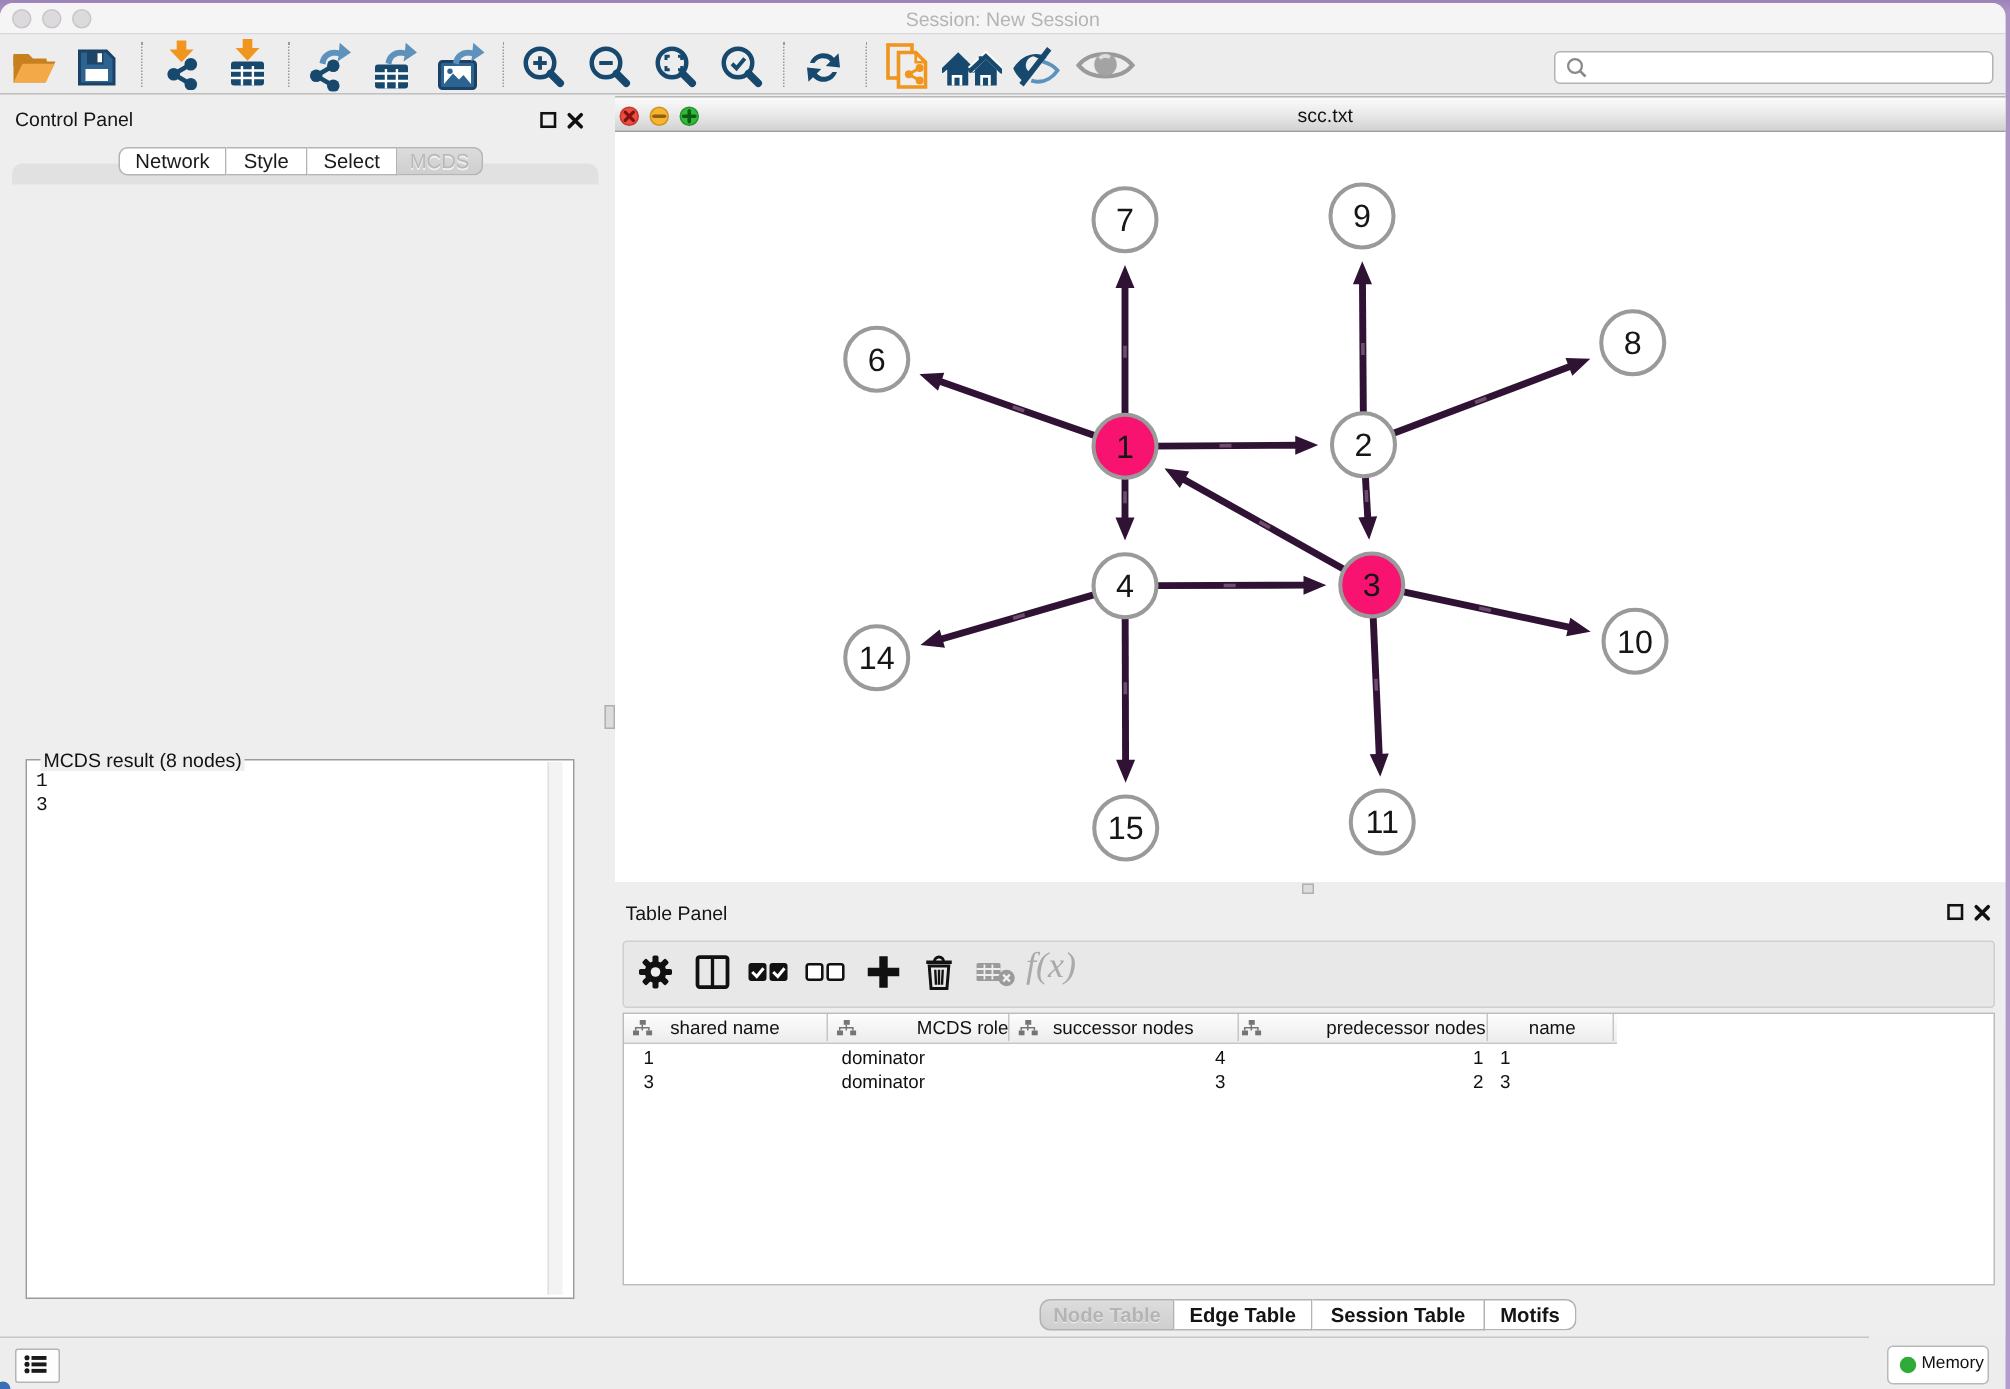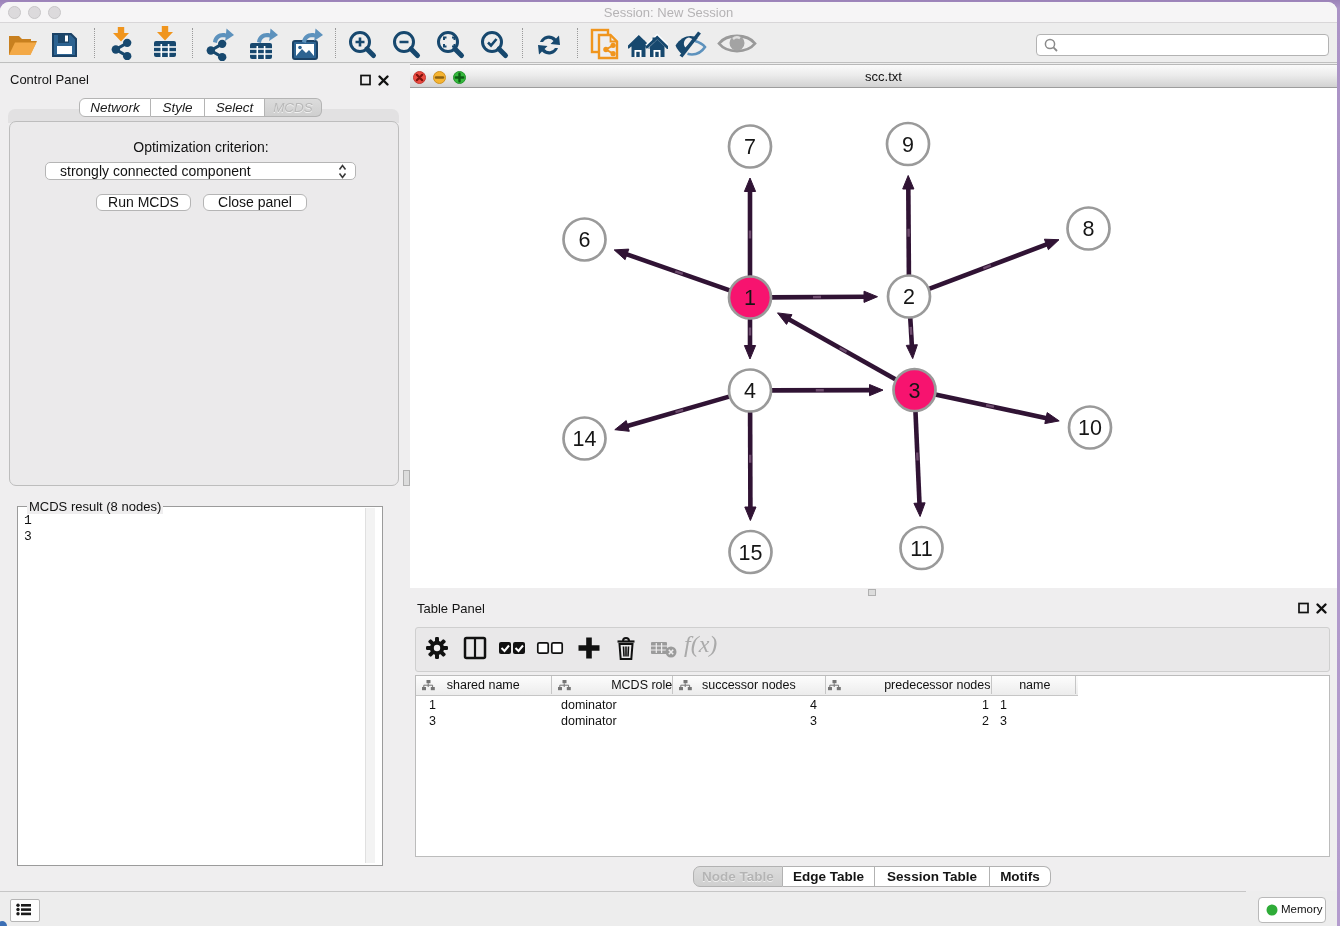--- a/index.html
+++ b/index.html
@@ -10,21 +10,21 @@
 #wtitle{position:absolute;top:3px;left:0;width:100%;text-align:center;font-size:13px;color:#b5b3b5;}
 #toolbar{position:absolute;left:0;top:21px;width:100%;height:39px;background:#ededed;border-bottom:1px solid #bfbfbf;}
 .sep{position:absolute;top:5px;height:30px;width:0;border-left:1px dotted #9a9a9a;}
 .ticon{position:absolute;top:0;}
 #searchbox{position:absolute;left:1036px;top:11px;width:291px;height:20px;background:#fff;border:1px solid #b3b3b3;border-radius:4px;}
 
 #cpanel{position:absolute;left:0;top:62px;width:403px;height:827px;background:#efeeef;}
 #cphead{position:absolute;left:10px;top:8px;font-size:13px;color:#141414;}
 .phbtn{position:absolute;top:9px;}
 #cptabs{position:absolute;left:79px;top:34px;height:20px;}
-.tab{position:absolute;top:0;height:19px;box-sizing:border-box;border:1px solid #b4b4b4;background:#fff;font-size:13.5px;color:#1a1a1a;text-align:center;line-height:18px;font-style:italic;}
+.tab{position:absolute;top:0;height:19px;box-sizing:border-box;border:1px solid #b4b4b4;background:#fff;font-size:13.5px;color:#1a1a1a;text-align:center;line-height:18px;}
 .tabsel{background:linear-gradient(#dcdcdc,#cfcfcf);color:#b9b9b9;text-shadow:0 1px 0 #f2f2f2;}
 #mcdspanel{position:absolute;left:9px;top:57px;width:390px;height:365px;background:#ebeaeb;border:1px solid #bdbdbd;border-radius:7px;box-sizing:border-box;}
 #optlabel{position:absolute;left:0;top:17px;width:382px;text-align:center;font-size:14px;color:#121212;}
 #combo{position:absolute;left:35px;top:40px;width:295px;height:16px;background:#fff;border:1px solid #b5b5b5;border-radius:5px;font-size:14px;color:#121212;line-height:16px;padding-left:14px;box-sizing:content-box;}
 .btn{position:absolute;top:72px;height:17px;background:#fff;border:1px solid #b5b5b5;border-radius:6px;font-size:14px;color:#121212;text-align:center;line-height:15px;box-sizing:border-box;}
 #mcdsresult{position:absolute;left:17px;top:440px;width:366px;height:362px;}
 #mrbox{position:absolute;left:0px;top:2px;width:364px;height:358px;border:1px solid #9b9b9b;background:#fff;}
 #mrtitle{position:absolute;left:9px;top:-8px;background:#efeeef;padding:0 2px;font-size:13px;color:#111;}
 #mrtext{position:absolute;left:6px;top:6px;font-family:"Liberation Mono",monospace;font-size:13px;line-height:16px;color:#111;}
 #mrsb{position:absolute;right:7px;top:1px;width:9px;height:355px;background:#f3f3f3;border-left:1px solid #e0e0e0;}
@@ -198,29 +198,20 @@
     <svg class="phbtn" style="left:359px;" width="32" height="14" viewBox="0 0 32 14">
         <rect x="2" y="2.5" width="9" height="9" fill="none" stroke="#111" stroke-width="1.7"></rect>
         <path d="M20.5 3.5 L28.5 11.5 M28.5 3.5 L20.5 11.5" stroke="#111" stroke-width="2.4" stroke-linecap="round"></path>
       </svg>
     <div style="position:absolute;left:8px;top:45px;width:391px;height:14px;background:#e2e1e2;border-radius:7px 7px 0 0;"></div>
     <div id="cptabs">
       <div class="tab" style="left:0;width:72px;border-radius:6px 0 0 6px;">Network</div>
       <div class="tab" style="left:72px;width:54px;border-left:none;">Style</div>
       <div class="tab" style="left:126px;width:60px;border-left:none;">Select</div>
       <div class="tab tabsel" style="left:186px;width:57px;border-left:none;border-radius:0 6px 6px 0;">MCDS</div>
-    </div>
-    <div id="mcdspanel">
-      <div id="optlabel">Optimization criterion:</div>
-      <div id="combo">strongly connected component<svg style="position:absolute;right:8px;top:1px;" width="9" height="15" viewBox="0 0 9 15">
-            <path d="M1.5 5.5 L4.5 1.5 L7.5 5.5" fill="none" stroke="#3a3a3a" stroke-width="1.6"></path>
-            <path d="M1.5 9.5 L4.5 13.5 L7.5 9.5" fill="none" stroke="#3a3a3a" stroke-width="1.6"></path>
-          </svg></div>
-      <div class="btn" style="left:86px;width:95px;">Run MCDS</div>
-      <div class="btn" style="left:193px;width:104px;">Close panel</div>
     </div>
     <div id="mcdsresult">
       <div id="mrbox">
         <div id="mrtitle">MCDS result (8 nodes)</div>
         <div id="mrtext">1<br>3</div>
         <div id="mrsb"></div>
       </div>
     </div>
   </div>
   <div id="vsplit"></div>

